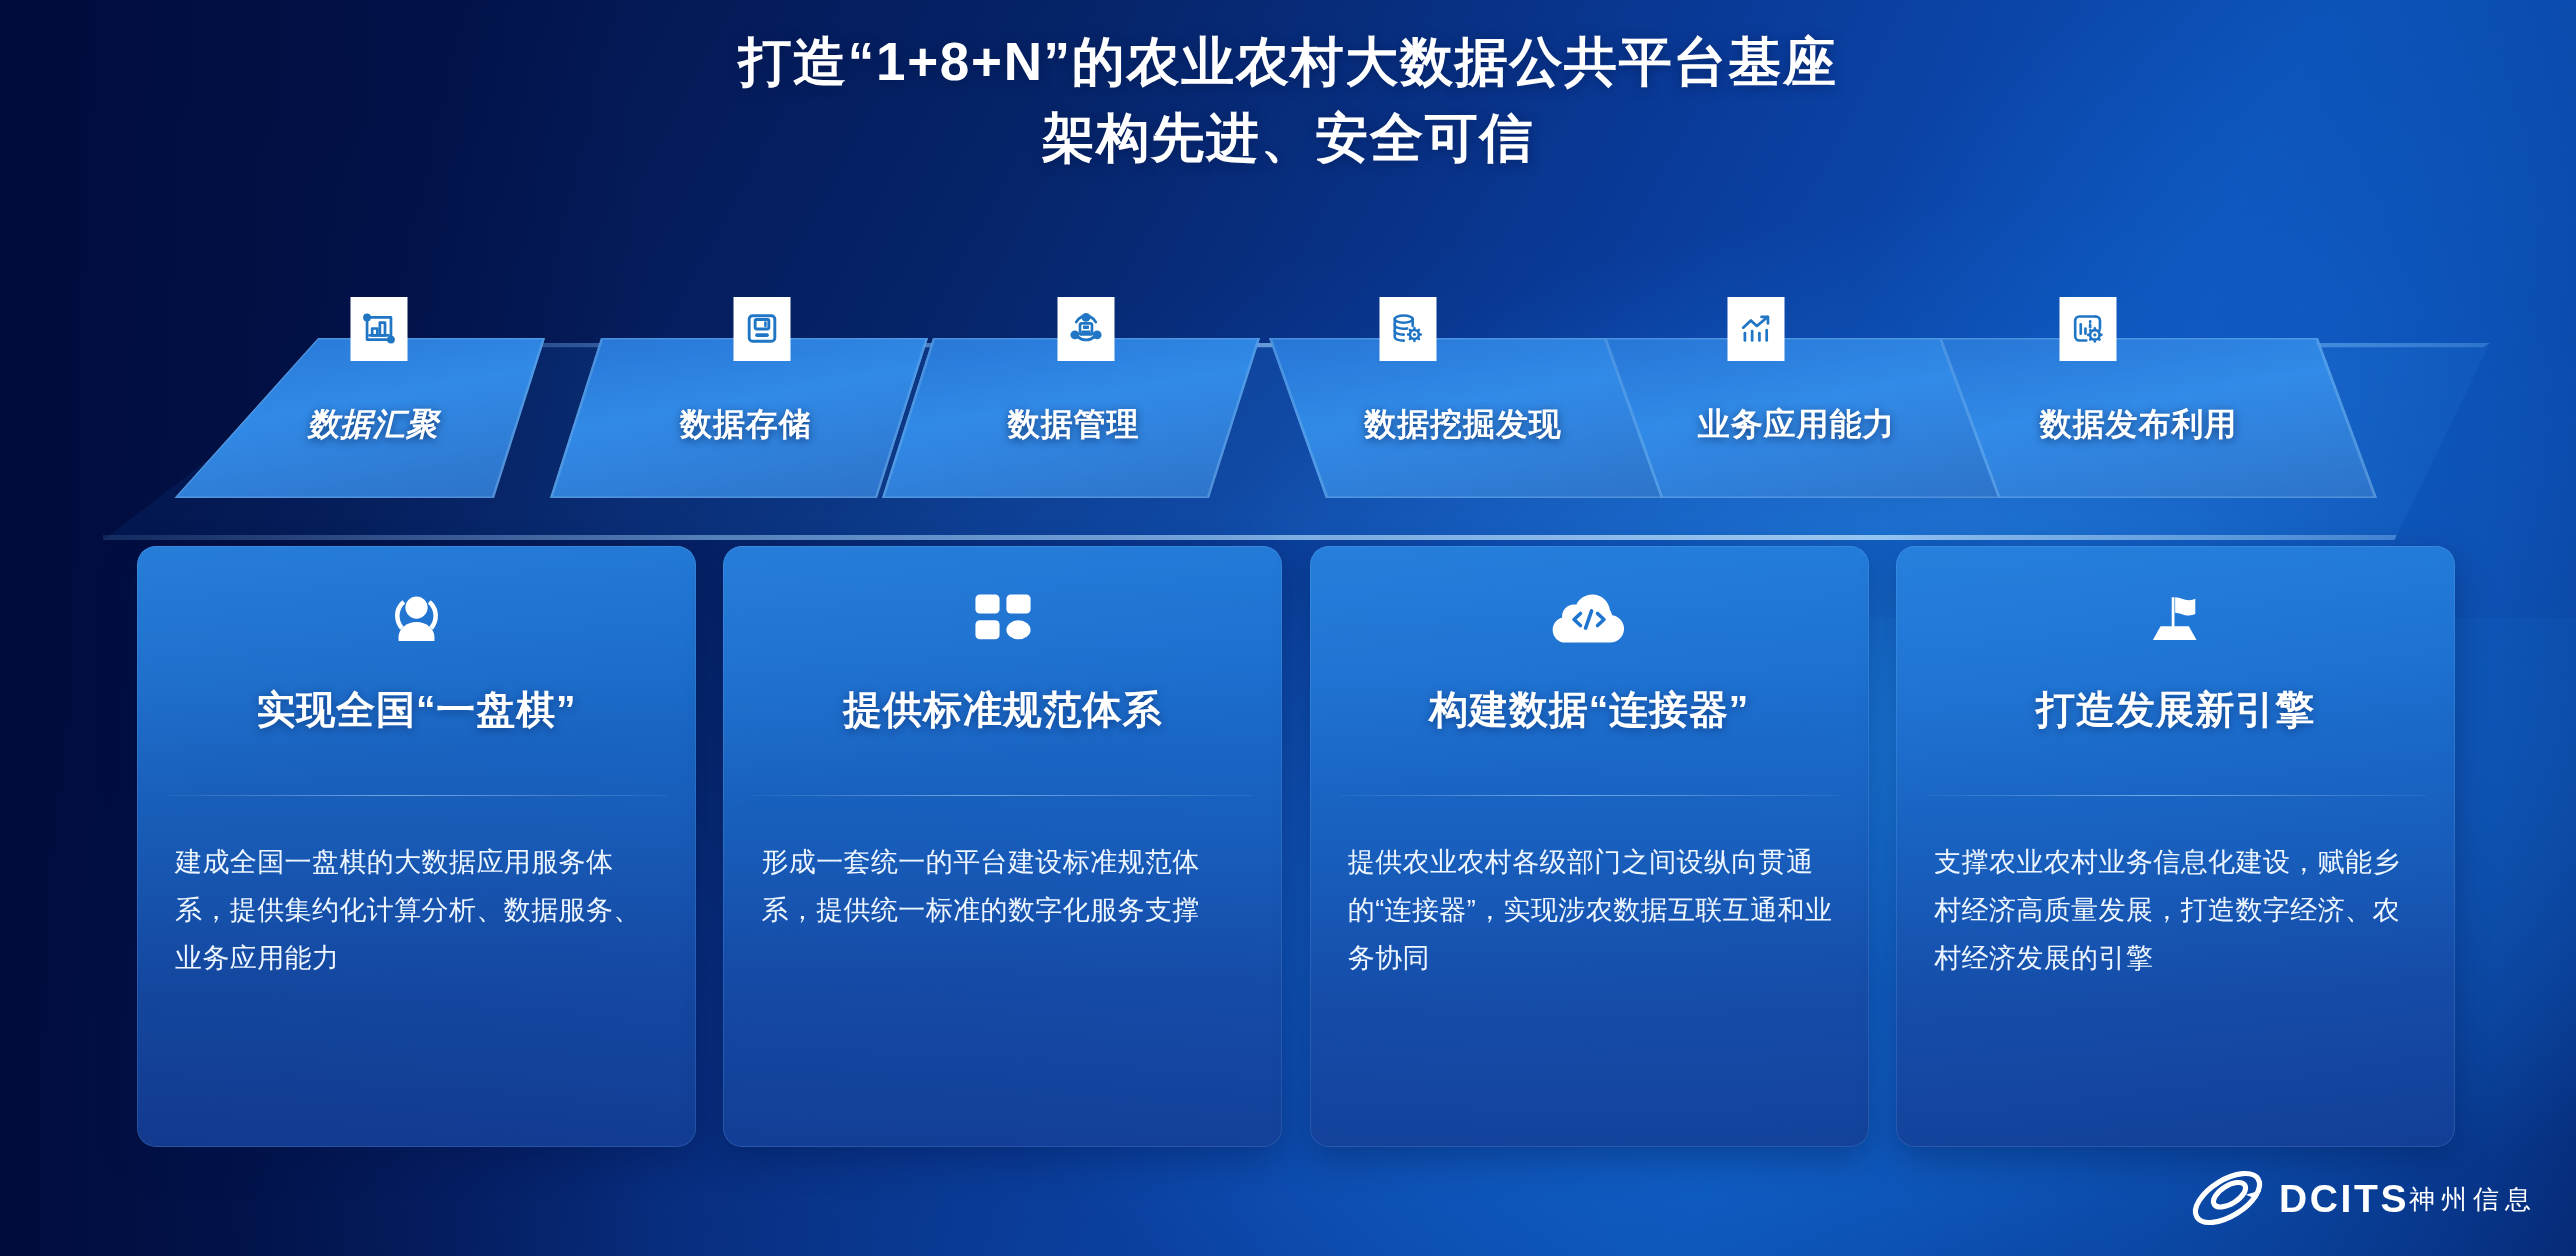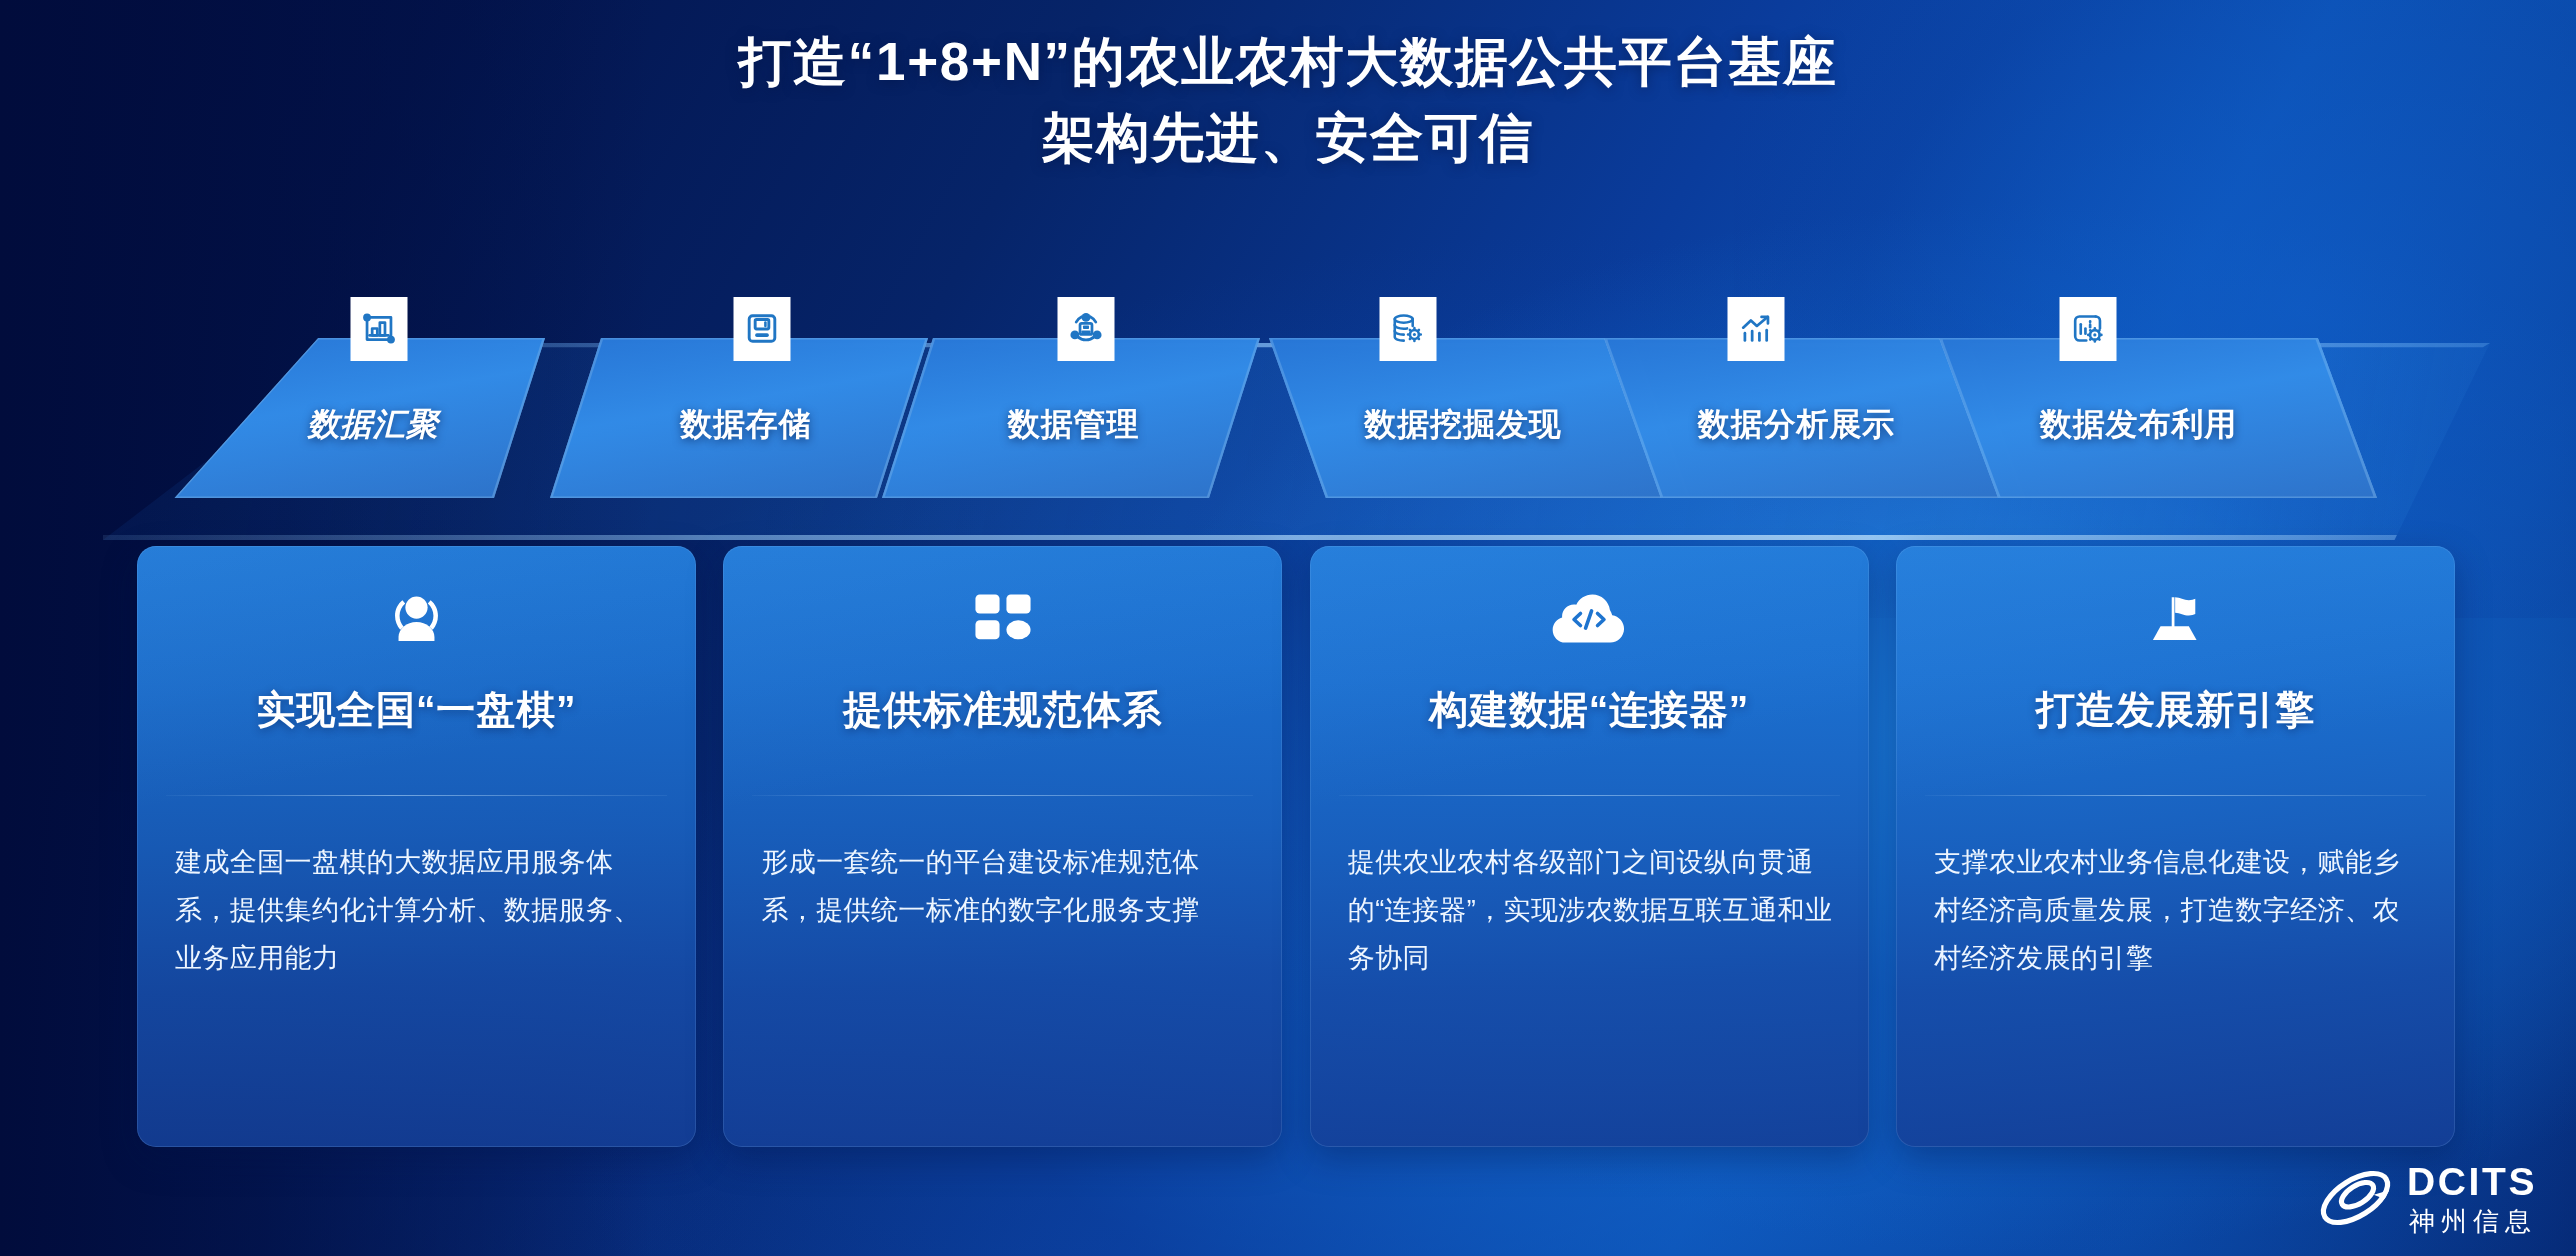--- a/index.html
+++ b/index.html
@@ -164,21 +164,21 @@
     color:#eef6ff;font-size:27px;line-height:48px;letter-spacing:0.4px;
     text-align:left;
   }
 
   
   #logo{
     position:absolute;right:39px;bottom:20.6px;z-index:14;
     display:flex;align-items:center;gap:12px;
   }
   #logo .mark{width:79px;height:74px;}
-  #logo .words{display:flex;flex-direction:column;line-height:1;align-items:flex-end;}
+  #logo .words{display:flex;flex-direction:row;line-height:1;}
   #logo .en{
     color:#ffffff;font-weight:bold;font-size:39px;letter-spacing:2.6px;
     font-family:"Liberation Sans","DejaVu Sans",sans-serif;
   }
   #logo .cn{
     color:#ffffff;font-size:26px;letter-spacing:6px;margin-top:6.9px;
   }
 </style>
 </head>
 <body>
@@ -289,21 +289,21 @@
       <div class="pipe-icon" style="left:36%;">
         <svg width="41" height="41" viewBox="0 0 48 48" fill="none" stroke="#2076c4" stroke-width="3.2" stroke-linecap="round" stroke-linejoin="round">
           <path d="M9 23 L18 14.5 L25 21 L37.5 10.5"></path>
           <path d="M30.5 10.5 H38 V18"></path>
           <path d="M11 29.5 V38"></path>
           <path d="M19.5 27 V38"></path>
           <path d="M28 29.5 V38"></path>
           <path d="M36.5 26 V38"></path>
         </svg>
       </div>
-      <div class="pipe-label" style="left:-36px;">数据分析展示</div>
+      <div class="pipe-label" style="left:-36px;">业务应用能力</div>
     </div>
 
     <div class="pipe-item lean-l" style="left:1939px;width:438px;">
       <div class="pipe-shape">
         <div class="stroke"></div>
           <div class="fill"></div>
           <div class="inner"></div>
       </div>
       <div class="pipe-icon" style="left:34%;">
         <svg width="41" height="41" viewBox="0 0 48 48" fill="none" stroke="#2076c4" stroke-width="3.1" stroke-linecap="round" stroke-linejoin="round">

